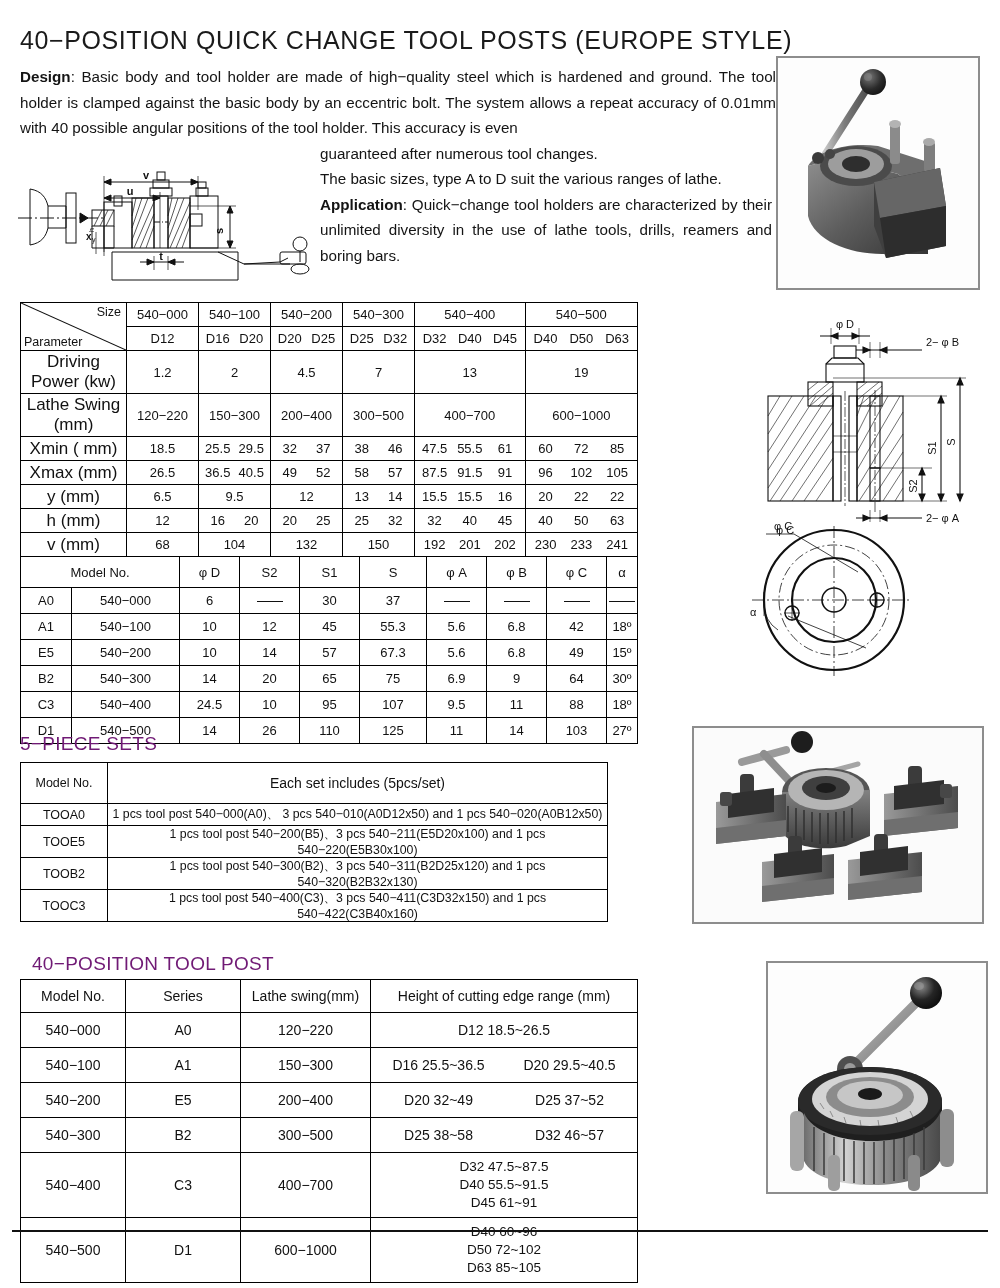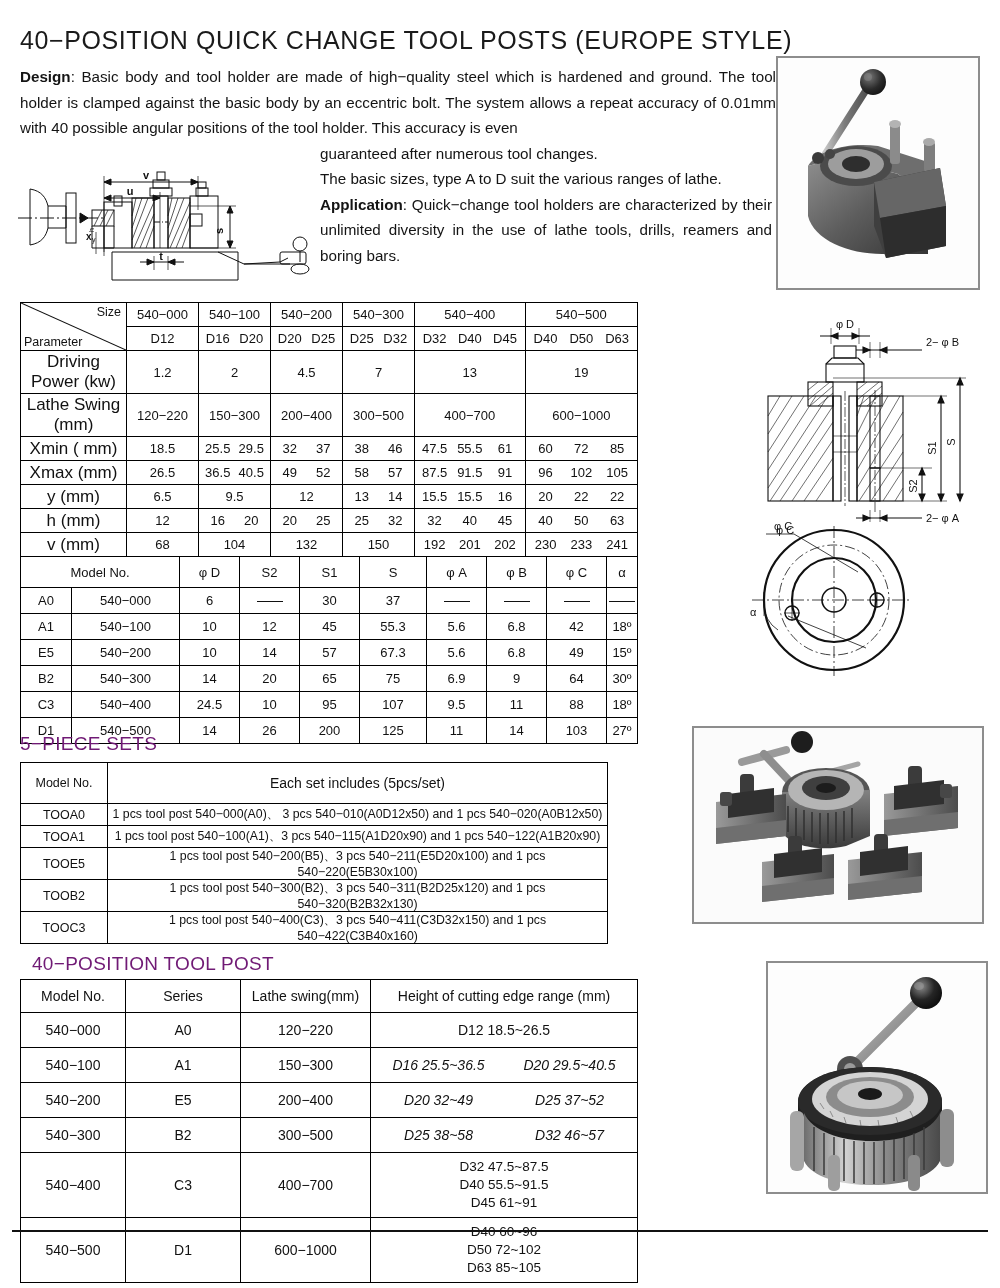--- a/index.html
+++ b/index.html
@@ -84,21 +84,21 @@
   
   #tbl-toolpost{left:20px;top:979px;width:618px;}
   #tbl-toolpost td{font-size:14px;}
   #tbl-toolpost .hd{height:30px;}
   #tbl-toolpost .r{height:32px;}
   #tbl-toolpost .tall{height:62px;}
   #tbl-toolpost .c1{width:100px;}
   #tbl-toolpost .c2{width:110px;}
   #tbl-toolpost .c3{width:125px;}
   .rng{display:flex;justify-content:space-around;align-items:center;width:100%;}
-  .rng span{display:inline-block;font-style:italic;}
+  .rng span{display:inline-block;}
   .stack{line-height:18px;font-size:13.5px;}
 
   
   .photo{
     position:absolute;background:#fdfdfd;
     border:2px solid #8d8d8d;
     box-sizing:border-box;overflow:hidden;
   }
   #photo-toolpost-single{left:776px;top:56px;width:204px;height:234px;}
   #photo-set-group{left:692px;top:726px;width:292px;height:198px;}
@@ -709,44 +709,40 @@
           <td>9.5</td>
           <td>11</td>
           <td>88</td>
           <td class="deg">18º</td>
         </tr>
         <tr>
           <td style="width: 46px;">D1</td>
           <td>540−500</td>
           <td>14</td>
           <td>26</td>
-          <td>200</td>
+          <td>110</td>
           <td>125</td>
           <td>11</td>
           <td>14</td>
           <td>103</td>
           <td class="deg">27º</td>
         </tr>
       </tbody>
   </table>
 
   <div class="sect" id="sect-sets">5−PIECE SETS</div>
   <table class="tbl" id="tbl-sets">
     <tbody>
       <tr>
         <td class="hd mdl">Model No.</td>
         <td class="hd">Each set includes  (5pcs/set)</td>
       </tr>
     <tr>
           <td class="mdl">TOOA0</td>
           <td class="inc">1 pcs tool post 540−000(A0)、 3 pcs 540−010(A0D12x50) and 1 pcs 540−020(A0B12x50)</td>
-        </tr>
-        <tr>
-          <td class="mdl">TOOA1</td>
-          <td class="inc">1 pcs tool post 540−100(A1)、3 pcs 540−115(A1D20x90) and 1 pcs 540−122(A1B20x90)</td>
         </tr>
         <tr>
           <td class="mdl">TOOE5</td>
           <td class="inc">1 pcs tool post 540−200(B5)、3 pcs 540−211(E5D20x100) and 1 pcs 540−220(E5B30x100)</td>
         </tr>
         <tr>
           <td class="mdl">TOOB2</td>
           <td class="inc">1 pcs tool post 540−300(B2)、3 pcs 540−311(B2D25x120) and 1 pcs 540−320(B2B32x130)</td>
         </tr>
         <tr>

